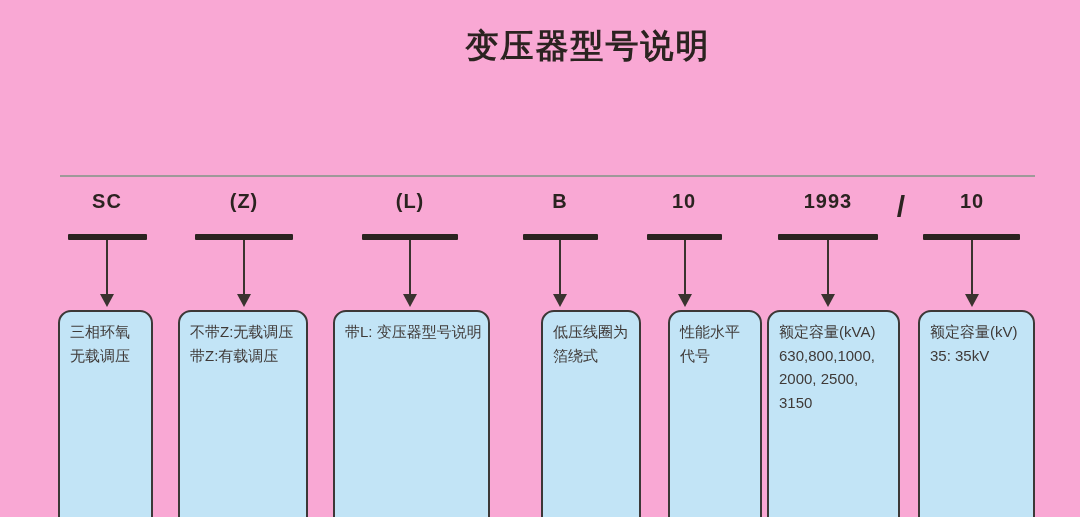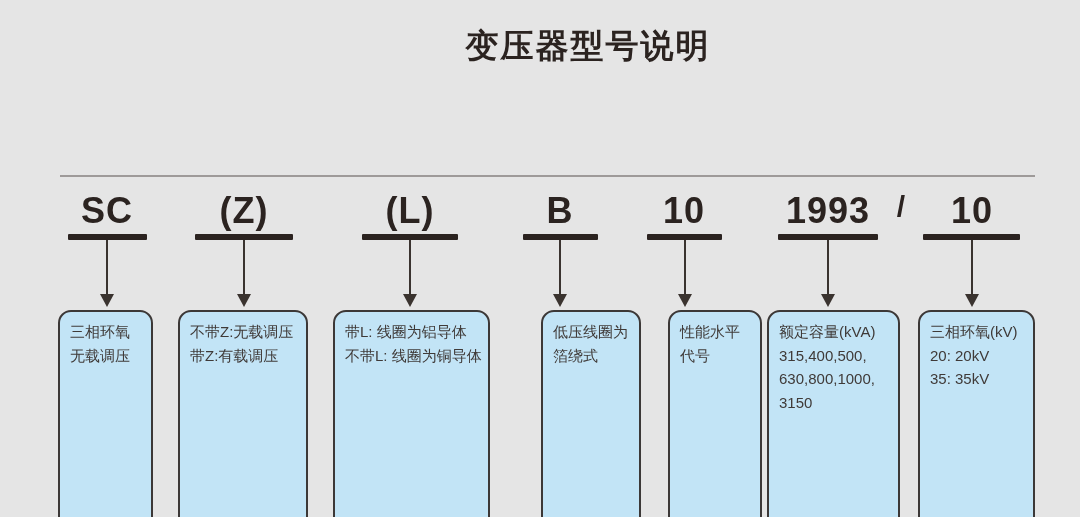--- a/index.html
+++ b/index.html
@@ -5,21 +5,21 @@
   html, body {
     margin: 0;
     padding: 0;
     background: #ffffff;
     font-family: "Liberation Sans", "DejaVu Sans", sans-serif;
   }
   .stage {
     position: relative;
     width: 1080px;
     height: 517px;
-    background: #e5e5e5;
+    background: #f9a8d4;
     overflow: hidden;
     color: #2b2320;
   }
   .title {
     position: absolute;
     top: 24px;
     left: 438px;
     width: 300px;
     text-align: center;
     font-size: 33px;
@@ -33,21 +33,21 @@
     left: 60px;
     width: 975px;
     height: 2px;
     background: #9e9a99;
   }
   .code {
     position: absolute;
     top: 190px;
     width: 140px;
     text-align: center;
-    font-size: 36px;
+    font-size: 20px;
     font-weight: bold;
     letter-spacing: 1px;
     color: #2b2320;
   }
   .slash {
     position: absolute;
     top: 190px;
     left: 871px;
     width: 60px;
     text-align: center;
@@ -128,22 +128,21 @@
     <div class="line">带Z:有载调压</div>
   </div>
 
   <div class="code" style="left:340px">(L)</div>
   <div class="bar" style="left:362px; width:96px"></div>
   <div class="arrow">
     <div class="stem" style="left:409px"></div>
       <div class="head" style="left:403px"></div>
   </div>
   <div class="box" style="left:333px; width:157px">
-    <div class="line">带L: 线圈为铝导体</div>
-    <div class="line">不带L: 线圈为铜导体</div>
+    <div class="line">带L: 变压器型号说明</div>
   </div>
 
   <div class="code" style="left:490px">B</div>
   <div class="bar" style="left:523px; width:75px"></div>
   <div class="arrow">
     <div class="stem" style="left:559px"></div>
       <div class="head" style="left:553px"></div>
   </div>
   <div class="box" style="left:541px; width:100px">
     <div class="line">低压线圈为</div>
@@ -162,32 +161,31 @@
   </div>
 
   <div class="code" style="left:758px">1993</div>
   <div class="bar" style="left:778px; width:100px"></div>
   <div class="arrow">
     <div class="stem" style="left:827px"></div>
       <div class="head" style="left:821px"></div>
   </div>
   <div class="box" style="left:767px; width:133px">
     <div class="line">额定容量(kVA)</div>
-    <div class="line">315,400,500,</div>
     <div class="line">630,800,1000,</div>
+    <div class="line">2000, 2500,</div>
     <div class="line">3150</div>
   </div>
 
   <div class="slash">/</div>
 
   <div class="code" style="left:902px">10</div>
   <div class="bar" style="left:923px; width:97px"></div>
   <div class="arrow">
     <div class="stem" style="left:971px"></div>
       <div class="head" style="left:965px"></div>
   </div>
   <div class="box" style="left:918px; width:117px">
-    <div class="line">三相环氧(kV)</div>
-    <div class="line">20: 20kV</div>
+    <div class="line">额定容量(kV)</div>
     <div class="line">35: 35kV</div>
   </div>
 
 </div>
 
 </body></html>

